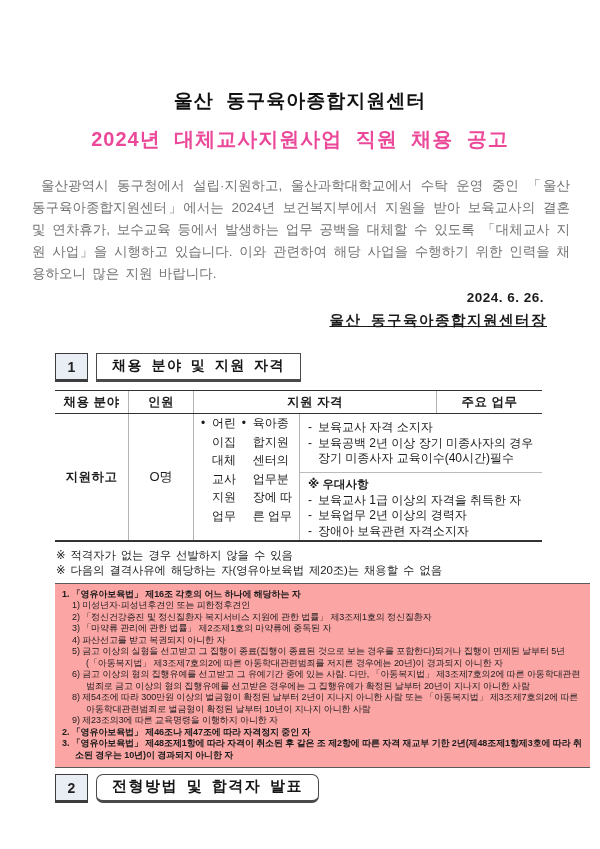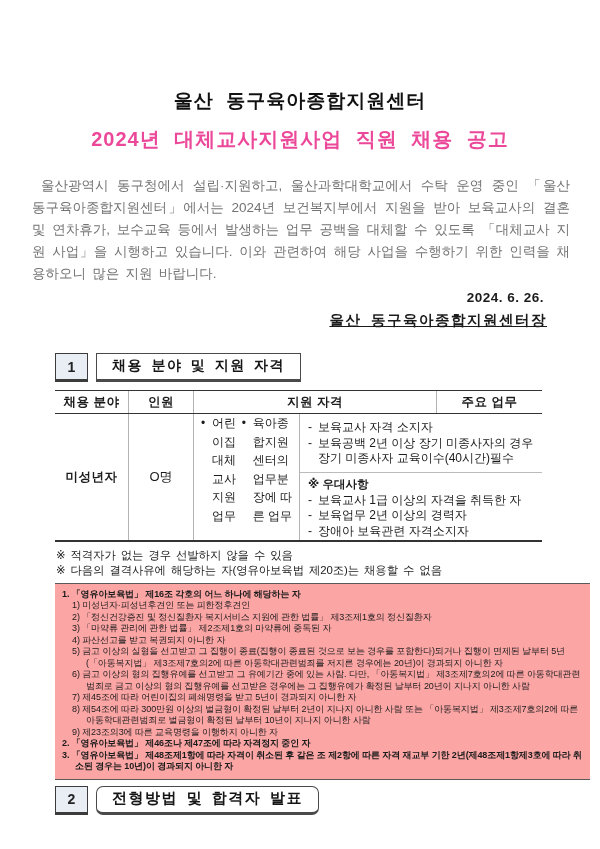--- a/index.html
+++ b/index.html
@@ -90,21 +90,21 @@
   </div>
 
   <div class="hire-table">
     <div class="ht-row ht-head">
       <div class="ht-cell c1">채용 분야</div>
       <div class="ht-cell c2">인원</div>
       <div class="ht-cell c4">지원 자격</div>
       <div class="ht-cell c3">주요 업무</div>
     </div>
     <div class="ht-row ht-body">
-      <div class="ht-cell c1 cell-center field-cell">미성년자</div>
+      <div class="ht-cell c1 cell-center field-cell">지원하고</div>
       <div class="ht-cell c2 cell-center count-cell">O명</div>
       <div class="ht-cell c3 duty-cell">
         <div class="duty-item">어린이집 대체교사 지원 업무</div>
         <div class="duty-item">육아종합지원센터의 업무분장에 따른 업무</div>
       </div>
       <div class="ht-cell c4">
         <div class="qual-top">
           <div class="qual-item">보육교사 자격 소지자</div>
           <div class="qual-item">보육공백 2년 이상 장기 미종사자의 경우 장기 미종사자 교육이수(40시간)필수</div>
         </div>
@@ -124,21 +124,20 @@
   </div>
 
   <div class="law-box">
     <div class="law-head">1. 「영유아보육법」 제16조 각호의 어느 하나에 해당하는 자</div>
     <div class="law-item">1) 미성년자·피성년후견인 또는 피한정후견인</div>
     <div class="law-item">2) 「정신건강증진 및 정신질환자 복지서비스 지원에 관한 법률」 제3조제1호의 정신질환자</div>
     <div class="law-item">3) 「마약류 관리에 관한 법률」 제2조제1호의 마약류에 중독된 자</div>
     <div class="law-item">4) 파산선고를 받고 복권되지 아니한 자</div>
     <div class="law-item">5) 금고 이상의 실형을 선고받고 그 집행이 종료(집행이 종료된 것으로 보는 경우를 포함한다)되거나 집행이 면제된 날부터 5년(「아동복지법」 제3조제7호의2에 따른 아동학대관련범죄를 저지른 경우에는 20년)이 경과되지 아니한 자</div>
     <div class="law-item">6) 금고 이상의 형의 집행유예를 선고받고 그 유예기간 중에 있는 사람. 다만, 「아동복지법」 제3조제7호의2에 따른 아동학대관련범죄로 금고 이상의 형의 집행유예를 선고받은 경우에는 그 집행유예가 확정된 날부터 20년이 지나지 아니한 사람</div>
-    <div class="law-item">7) 제45조에 따라 어린이집의 폐쇄명령을 받고 5년이 경과되지 아니한 자</div>
     <div class="law-item">8) 제54조에 따라 300만원 이상의 벌금형이 확정된 날부터 2년이 지나지 아니한 사람 또는 「아동복지법」 제3조제7호의2에 따른 아동학대관련범죄로 벌금형이 확정된 날부터 10년이 지나지 아니한 사람</div>
     <div class="law-item">9) 제23조의3에 따른 교육명령을 이행하지 아니한 자</div>
     <div class="law-head">2. 「영유아보육법」 제46조나 제47조에 따라 자격정지 중인 자</div>
     <div class="law-head">3. 「영유아보육법」 제48조제1항에 따라 자격이 취소된 후 같은 조 제2항에 따른 자격 재교부 기한 2년(제48조제1항제3호에 따라 취소된 경우는 10년)이 경과되지 아니한 자</div>
   </div>
 
   <div class="sec-header s2">
     <div class="sec-num">2</div>
     <div class="sec-title">전형방법 및 합격자 발표</div>
   </div>

